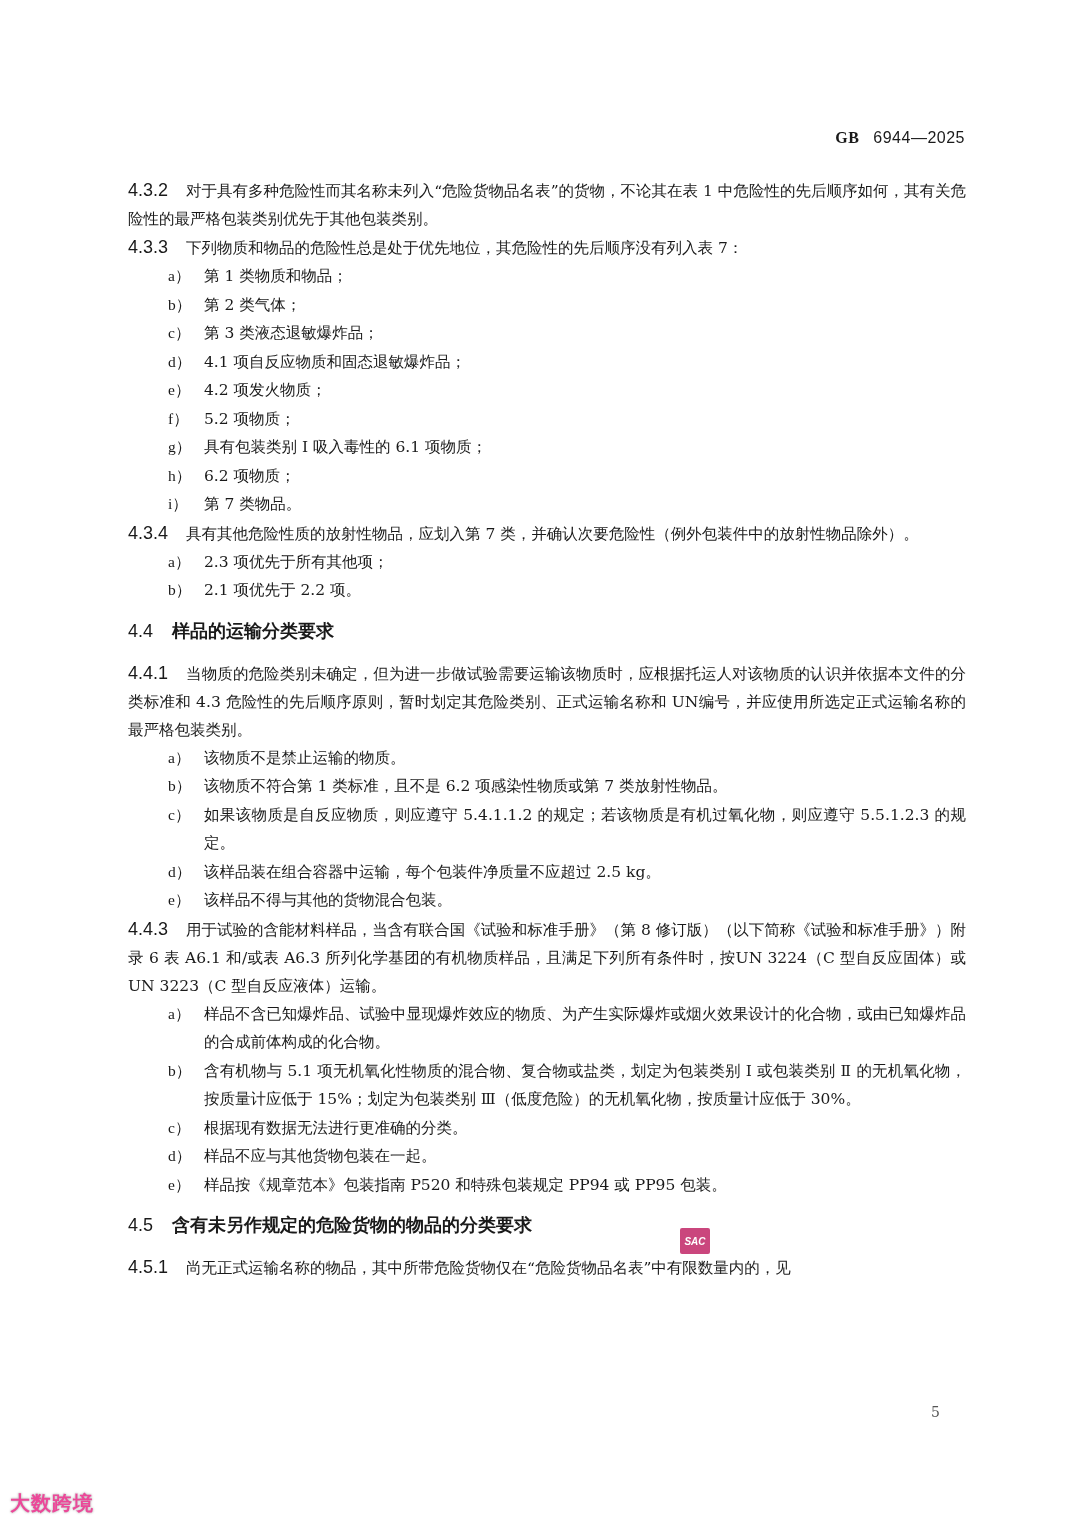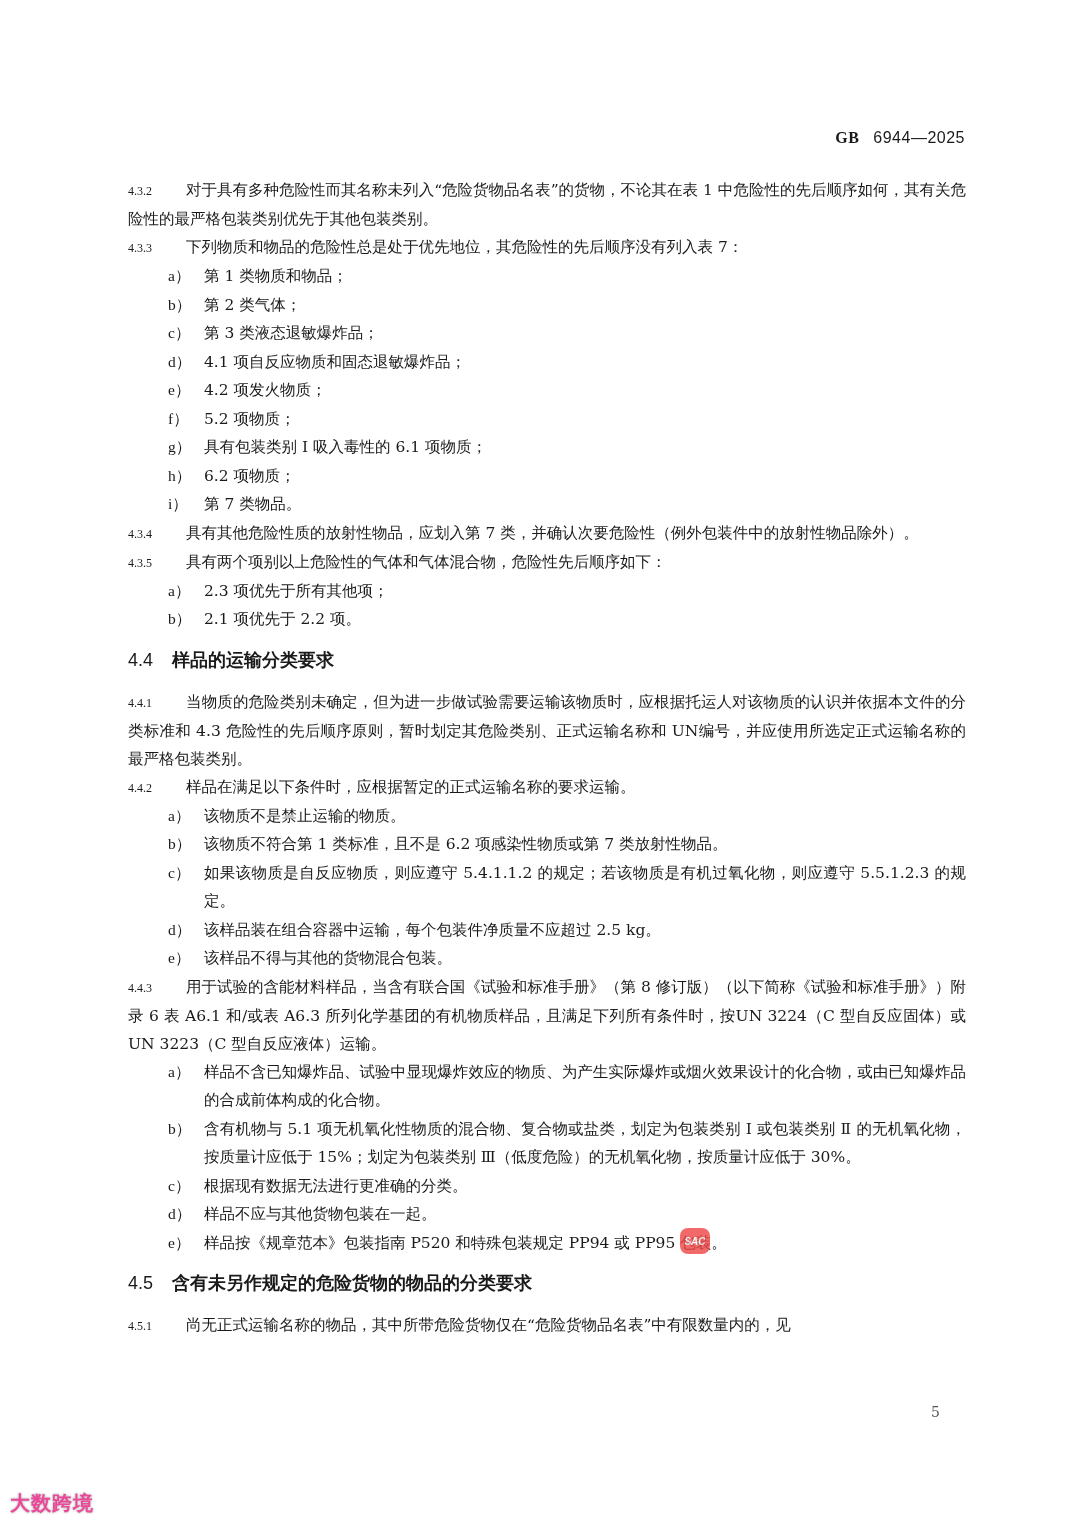--- a/index.html
+++ b/index.html
@@ -3,27 +3,27 @@
 <meta charset="utf-8">
 <style>
   html, body { margin:0; padding:0; background:#ffffff; }
   body { width:1080px; height:1527px; position:relative; overflow:hidden;
          font-family:"DejaVu Serif", "Liberation Serif", serif; color:#1a1a1a; }
   .header { position:absolute; top:128px; right:115px; font-size:16px; letter-spacing:0.5px; }
   .header .gb { font-weight:bold; font-family:"Liberation Serif", serif; margin-right:14px; }
   .header .num { font-family:"Liberation Sans", sans-serif; }
   .content { position:absolute; left:128px; top:176px; width:838px; }
   .p { font-size:15.5px; line-height:28px; margin:0; text-align:justify; word-break:break-all; }
-  .clause-num { font-family:Liberation Serif, serif; font-size:12px; display:inline-block; width:58px; }
+  .clause-num { font-family:Liberation Sans, sans-serif; font-size:18px; display:inline-block; width:58px; }
   .item { position:relative; padding-left:76px; font-size:15.5px; line-height:28.5px; text-align:justify; word-break:break-all; }
   .item .lbl { position:absolute; left:40px; top:0; font-family:"Liberation Serif", serif; }
   .heading { font-family:"Liberation Sans", sans-serif; font-weight:bold; font-size:18px; line-height:28px; margin:12px 0 14px 0; }
   .heading .hn { display:inline-block; width:44px; font-weight:normal; }
   .pageno { position:absolute; left:931px; top:1404px; font-size:14px; color:#555; }
-  .sac { position:absolute; left:680px; top:1228px; width:30px; height:26px; background:#ef4444; border-radius:8px;
+  .sac { position:absolute; left:680px; top:1228px; width:30px; height:26px; background:#be185d; border-radius:2px;
          color:#fff; font:italic bold 10px "Liberation Sans", sans-serif; display:flex; align-items:center; justify-content:center; opacity:.8; }
   .wm { position:absolute; left:10px; top:1490px; font:bold 20px "Liberation Sans", sans-serif; color:#ec4899;
         text-shadow:0 0 2px #bbb, 0 0 3px #ccc; letter-spacing:1px; }
 </style>
 </head>
 <body>
 
 <div class="header">
   <span class="gb">GB</span><span class="num">6944—2025</span>
 </div>
@@ -38,29 +38,27 @@
   <div class="item"><span class="lbl">c）</span><span>第 3 类液态退敏爆炸品；</span></div>
   <div class="item"><span class="lbl">d）</span><span>4.1 项自反应物质和固态退敏爆炸品；</span></div>
   <div class="item"><span class="lbl">e）</span><span>4.2 项发火物质；</span></div>
   <div class="item"><span class="lbl">f）</span><span>5.2 项物质；</span></div>
   <div class="item"><span class="lbl">g）</span><span>具有包装类别 Ⅰ 吸入毒性的 6.1 项物质；</span></div>
   <div class="item"><span class="lbl">h）</span><span>6.2 项物质；</span></div>
   <div class="item"><span class="lbl">i）</span><span>第 7 类物品。</span></div>
 
   <div class="p"><span class="clause-num">4.3.4</span><span>具有其他危险性质的放射性物品，应划入第 7 类，并确认次要危险性（例外包装件中的放射性物</span><span>品除外）。</span></div>
 
-  <div class="p"><span class="clause-num">4.3.5</span><span>具有两个项别以上危险性的气体和气体混合物，危险性先后顺序如下：</span></div>
   <div class="item"><span class="lbl">a）</span><span>2.3 项优先于所有其他项；</span></div>
   <div class="item"><span class="lbl">b）</span><span>2.1 项优先于 2.2 项。</span></div>
 
   <div class="heading"><span class="hn">4.4</span><span>样品的运输分类要求</span></div>
 
   <div class="p"><span class="clause-num">4.4.1</span><span>当物质的危险类别未确定，但为进一步做试验需要运输该物质时，应根据托运人对该物质的认</span><span>识并依据本文件的分类标准和 4.3 危险性的先后顺序原则，暂时划定其危险类别、正式运输名称和 UN</span><span>编号，并应使用所选定正式运输名称的最严格包装类别。</span></div>
 
-  <div class="p"><span class="clause-num">4.4.2</span><span>样品在满足以下条件时，应根据暂定的正式运输名称的要求运输。</span></div>
   <div class="item"><span class="lbl">a）</span><span>该物质不是禁止运输的物质。</span></div>
   <div class="item"><span class="lbl">b）</span><span>该物质不符合第 1 类标准，且不是 6.2 项感染性物质或第 7 类放射性物品。</span></div>
   <div class="item"><span class="lbl">c）</span><span>如果该物质是自反应物质，则应遵守 5.4.1.1.2 的规定；若该物质是有机过氧化物，则应遵守 5.5.1.2.3 的规定。</span></div>
   <div class="item"><span class="lbl">d）</span><span>该样品装在组合容器中运输，每个包装件净质量不应超过 2.5 kg。</span></div>
   <div class="item"><span class="lbl">e）</span><span>该样品不得与其他的货物混合包装。</span></div>
 
   <div class="p"><span class="clause-num">4.4.3</span><span>用于试验的含能材料样品，当含有联合国《试验和标准手册》（第 8 修订版）（以下简称《试验和标</span><span>准手册》）附录 6 表 A6.1 和/或表 A6.3 所列化学基团的有机物质样品，且满足下列所有条件时，按</span><span>UN 3224（C 型自反应固体）或 UN 3223（C 型自反应液体）运输。</span></div>
   <div class="item"><span class="lbl">a）</span><span>样品不含已知爆炸品、试验中显现爆炸效应的物质、为产生实际爆炸或烟火效果设计的化合物，或由已知爆炸品的合成前体构成的化合物。</span></div>
   <div class="item"><span class="lbl">b）</span><span>含有机物与 5.1 项无机氧化性物质的混合物、复合物或盐类，划定为包装类别 Ⅰ 或包装类别 Ⅱ 的无机氧化物，按质量计应低于 15%；划定为包装类别 Ⅲ（低度危险）的无机氧化物，按质量计应低于 30%。</span></div>
   <div class="item"><span class="lbl">c）</span><span>根据现有数据无法进行更准确的分类。</span></div>

